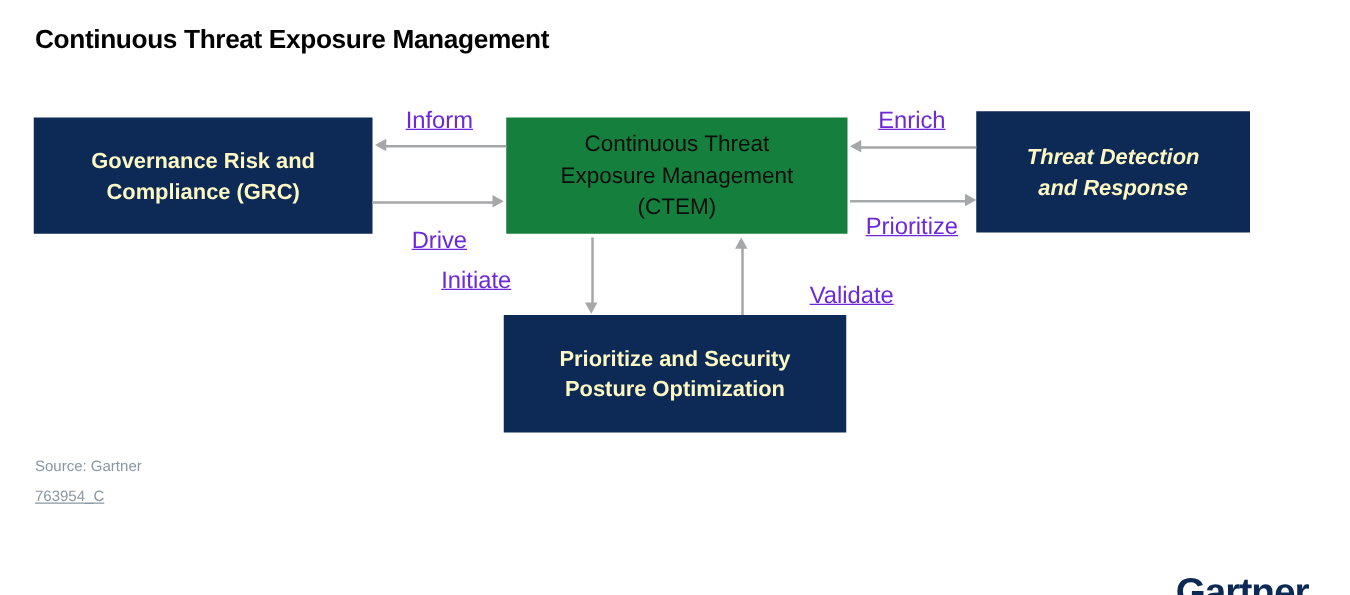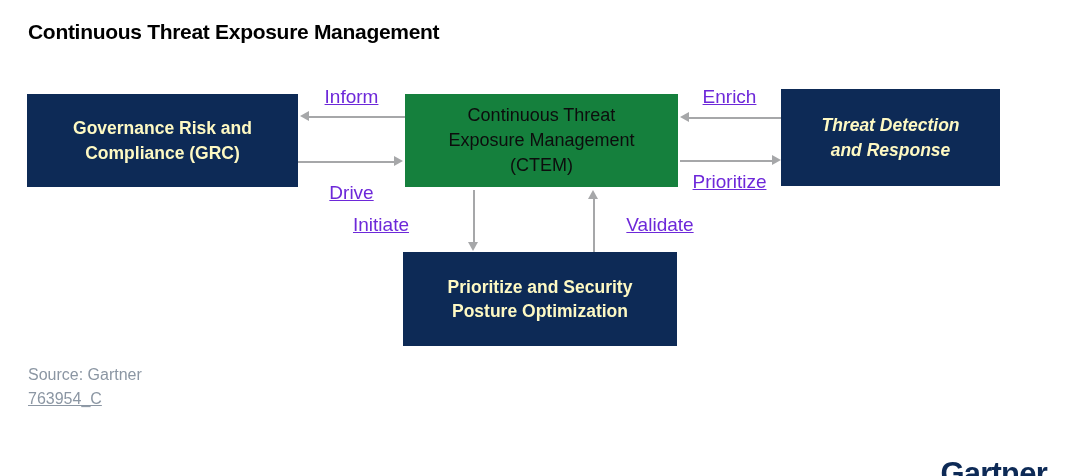--- a/index.html
+++ b/index.html
@@ -49,21 +49,21 @@
     position: absolute;
     font-size: 19px;
     color: #6d28d9;
     text-decoration: underline;
   }
   #label-inform     { left: 298px; top: 86px;  width: 107px; text-align: center; }
   #label-drive      { left: 298px; top: 171px; width: 107px; text-align: center; margin-top: 11px; }
   #label-enrich     { left: 678px; top: 86px;  width: 103px; text-align: center; }
   #label-prioritize { left: 678px; top: 171px; width: 103px; text-align: center; }
   #label-initiate   { left: 353px; top: 214px; width: 110px; text-align: left; }
-  #label-validate   { left: 605px; top: 214px; width: 110px; text-align: center; }
+  #label-validate   { left: 605px; top: 226px; width: 110px; text-align: right; }
 
   .arrow { position: absolute; }
   .arrow .shaft { position: absolute; background: #A6A7A9; }
   .arrow .head  { position: absolute; width: 0; height: 0; border-style: solid; }
 
   .arrow.h { height: 11px; }
   .arrow.h .shaft { top: 4.5px; height: 2px; }
   .arrow.head-left .shaft  { left: 8px; right: 0; }
   .arrow.head-left .head {
     left: 0; top: 0;
@@ -93,21 +93,21 @@
   #arrow-inform     { left: 300px; top: 111px; width: 105px; }
   #arrow-drive      { left: 298px; top: 156px; width: 105px; }
   #arrow-enrich     { left: 680px; top: 112px; width: 101px; }
   #arrow-prioritize { left: 680px; top: 155px; width: 101px; }
   #arrow-initiate   { left: 468px; top: 190px; height: 61px; }
   #arrow-validate   { left: 588px; top: 190px; height: 62px; }
 
   .footer-text {
     position: absolute;
     left: 28px;
-    font-size: 16px;
+    font-size: 12px;
     color: #8B96A3;
   }
   #source-line { top: 366px; }
   #doc-id      { top: 390px; text-decoration: underline; }
   #gartner-logo {
     position: absolute;
     right: 27px; top: 432px;
     font-size: 31px;
     font-weight: 700;
     letter-spacing: -0.8px;

